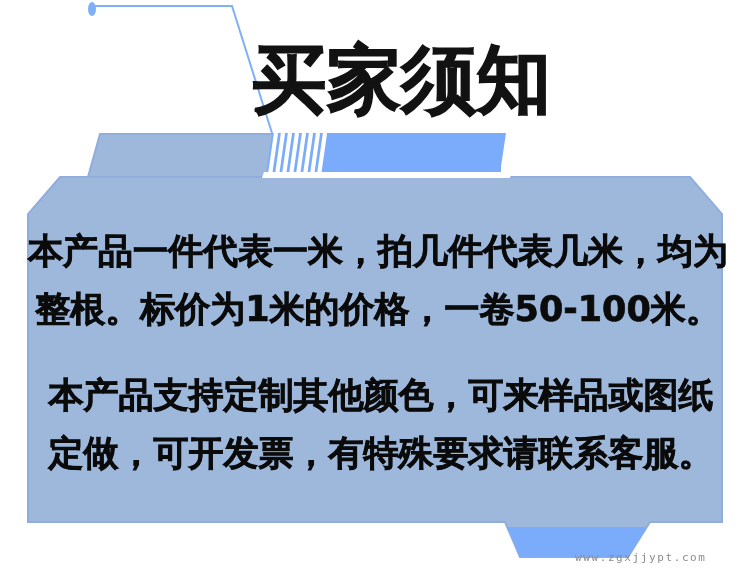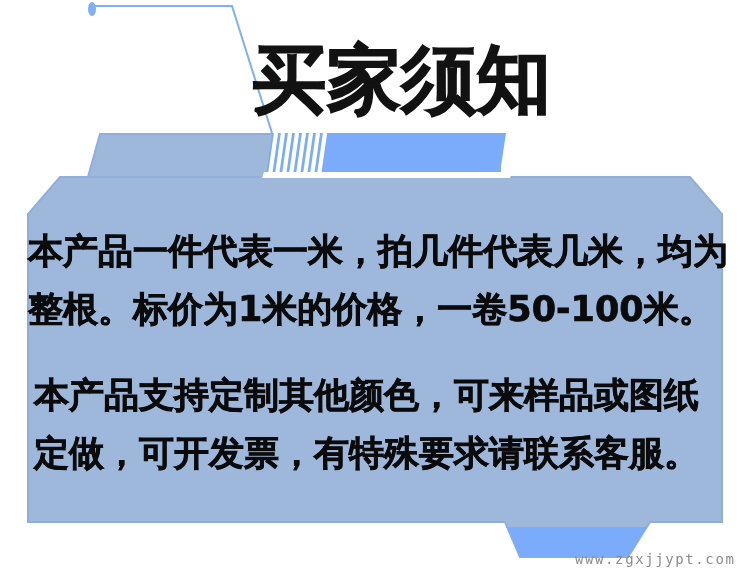--- a/index.html
+++ b/index.html
@@ -54,34 +54,35 @@
     top: 222px;
     width: 700px;
   }
   .para {
     font-family: "DejaVu Sans", "Liberation Sans", sans-serif;
     font-size: 35px;
     line-height: 58px;
     font-weight: 700;
     color: #0b0b0b;
     letter-spacing: 0px;
+    text-align: center;
     -webkit-text-stroke: 0.7px #0b0b0b;
   }
   .para.second {
     margin-top: 28px;
     margin-left: 6px;
   }
 
   
   #watermark {
     position: absolute;
     left: 575px;
     top: 551px;
     font-family: "DejaVu Sans Mono", "Liberation Mono", monospace;
-    font-size: 14px;
+    font-size: 11px;
     letter-spacing: 1.6px;
     color: #8c8c8c;
     white-space: nowrap;
   }
 </style>
 </head>
 <body>
 
 <div id="stage">
 

